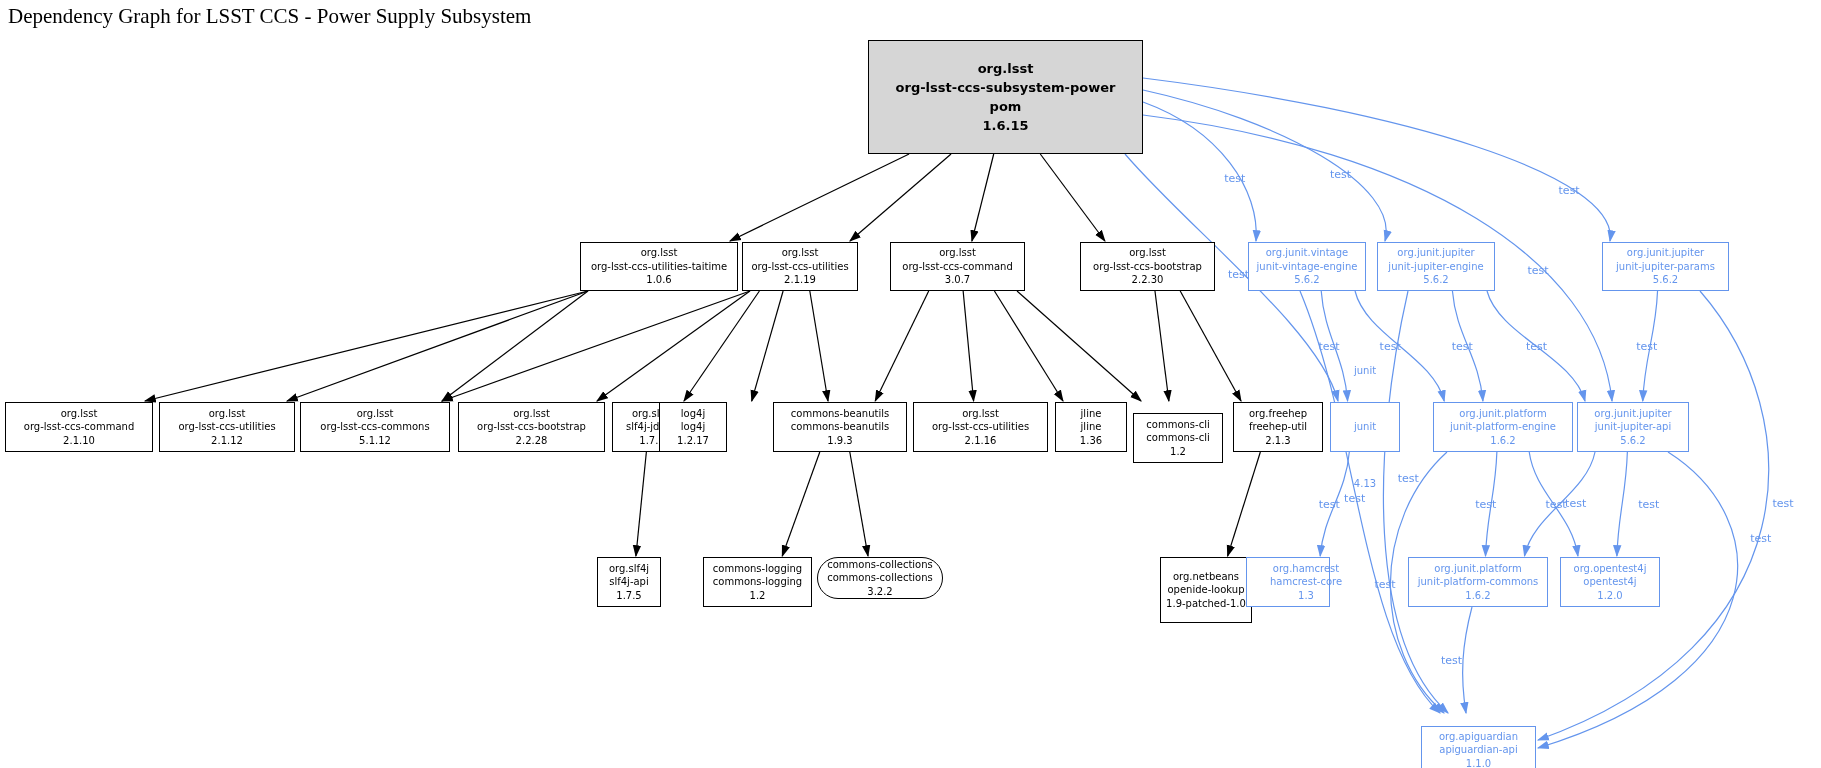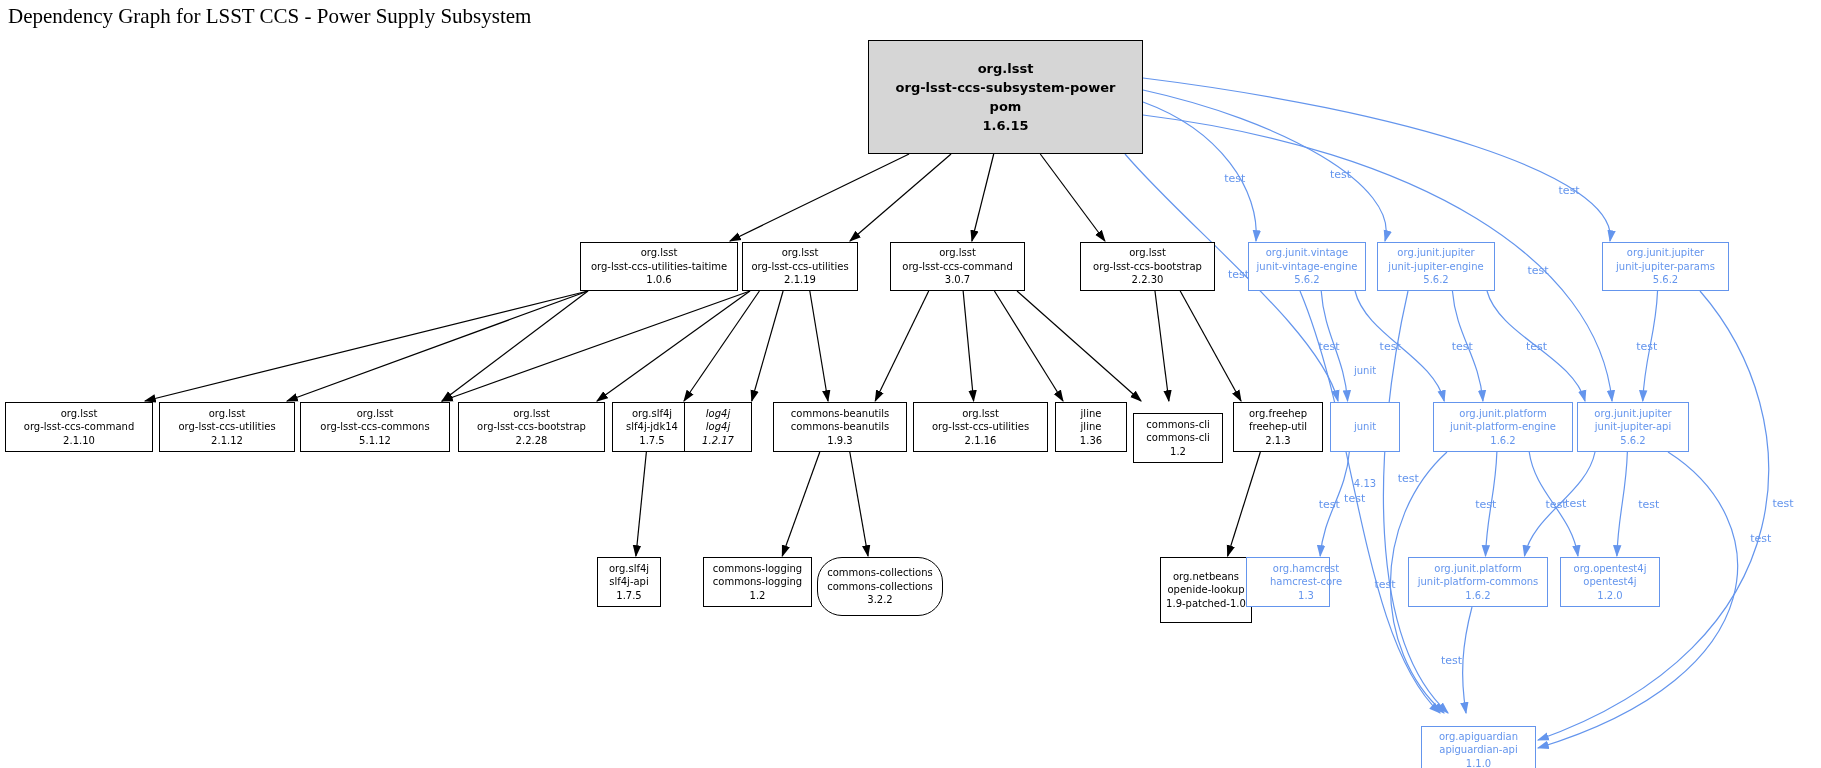--- a/index.html
+++ b/index.html
@@ -158,21 +158,21 @@
       <div class="node " style="left: 458px; top: 402px; width: 147px; height: 50px;">
         <div>org.lsst</div>
         <div>org-lsst-ccs-bootstrap</div>
         <div>2.2.28</div>
       </div>
       <div class="node " style="left: 612px; top: 402px; width: 80px; height: 50px;">
         <div>org.slf4j</div>
         <div>slf4j-jdk14</div>
         <div>1.7.5</div>
       </div>
-      <div class="node " style="left: 684px; top: 402px; width: 68px; height: 50px; font-style: italic;">
+      <div class="node " style="left: 659px; top: 402px; width: 68px; height: 50px;">
         <div>log4j</div>
         <div>log4j</div>
         <div>1.2.17</div>
       </div>
       <div class="node " style="left: 773px; top: 402px; width: 134px; height: 50px;">
         <div>commons-beanutils</div>
         <div>commons-beanutils</div>
         <div>1.9.3</div>
       </div>
       <div class="node " style="left: 913px; top: 402px; width: 135px; height: 50px;">
@@ -213,21 +213,21 @@
       <div class="node " style="left: 597px; top: 557px; width: 64px; height: 50px;">
         <div>org.slf4j</div>
         <div>slf4j-api</div>
         <div>1.7.5</div>
       </div>
       <div class="node " style="left: 703px; top: 557px; width: 109px; height: 50px;">
         <div>commons-logging</div>
         <div>commons-logging</div>
         <div>1.2</div>
       </div>
-      <div class="node " style="left: 817px; top: 557px; width: 126px; height: 59px; border-radius: 25px;">
+      <div class="node " style="left: 817px; top: 557px; width: 126px; height: 42px; border-radius: 25px;">
         <div>commons-collections</div>
         <div>commons-collections</div>
         <div>3.2.2</div>
       </div>
       <div class="node " style="left: 1160px; top: 557px; width: 92px; height: 66px;">
         <div>org.netbeans</div>
         <div>openide-lookup</div>
         <div>1.9-patched-1.0</div>
       </div>
       <div class="node test" style="left: 1246px; top: 557px; width: 84px; height: 50px; padding-left: 36px;">

